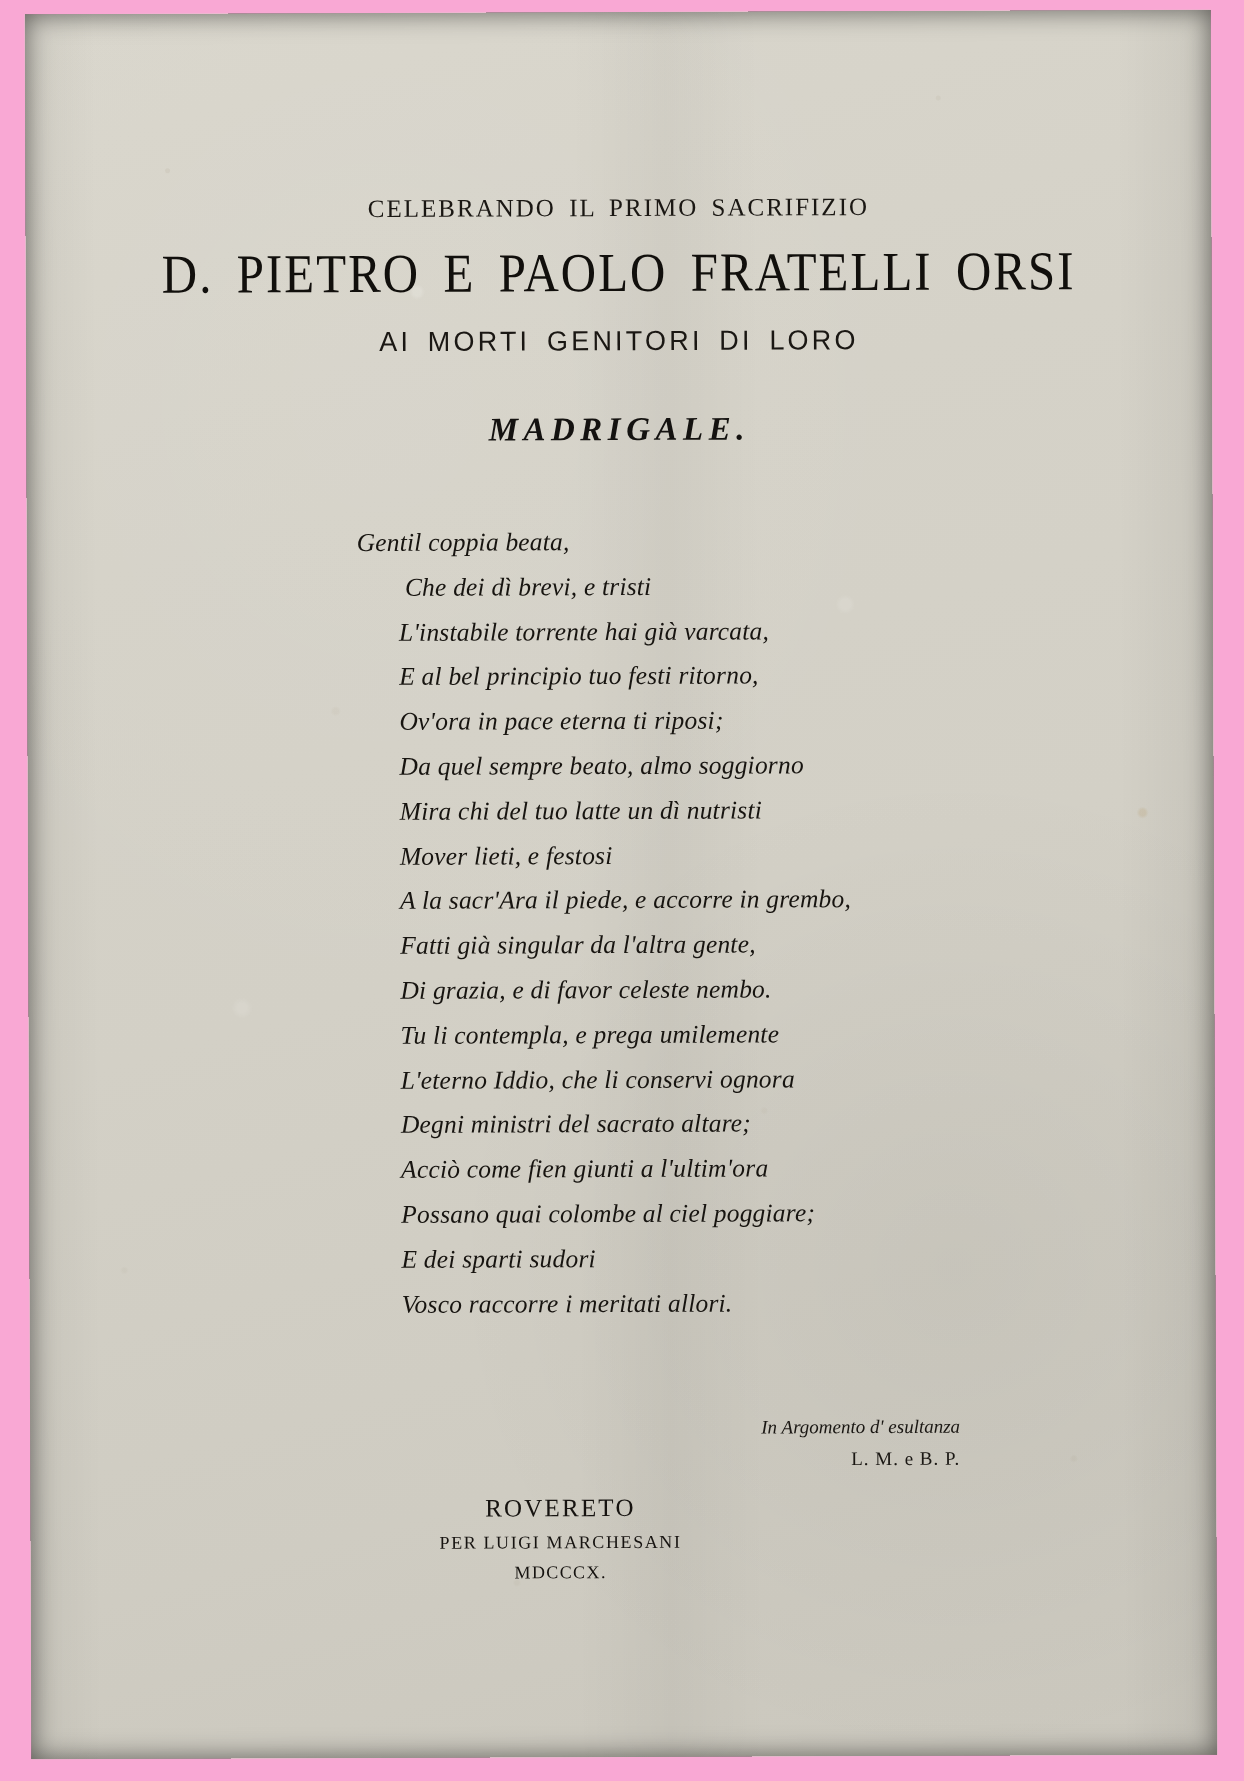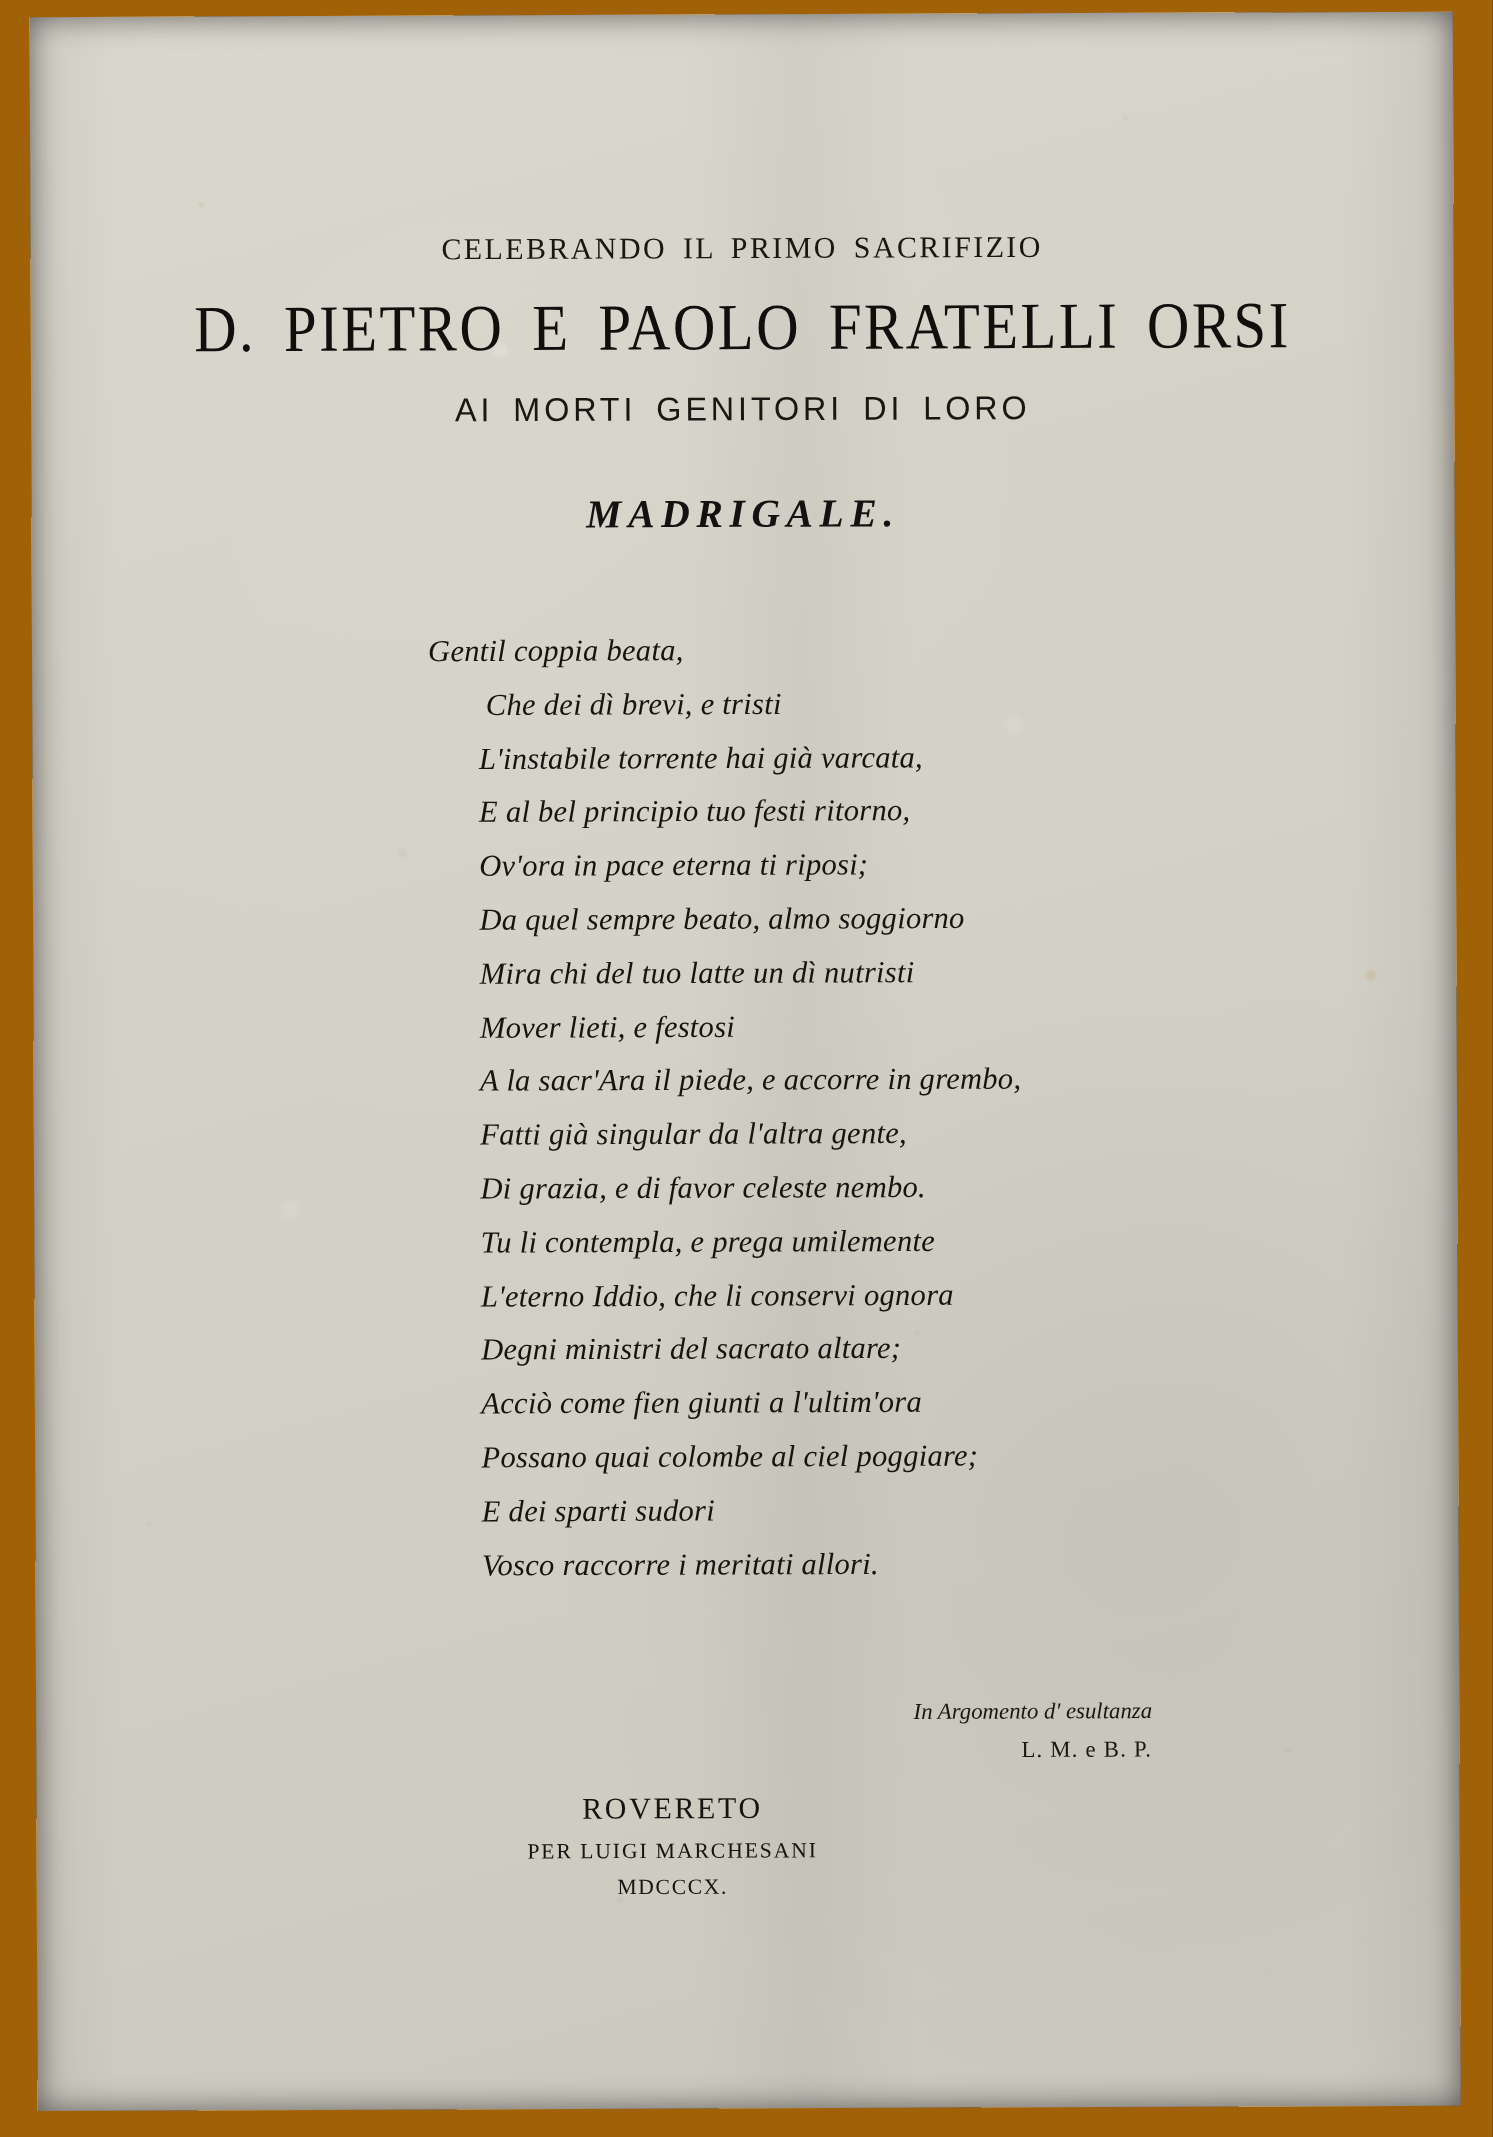--- a/index.html
+++ b/index.html
@@ -12,21 +12,21 @@
     height: 1781px;
     overflow: hidden;
     font-family: "Liberation Serif", serif;
   }
 
   #sheet-wrap {
     position: absolute;
     left: 0; top: 0;
     width: 1244px;
     height: 1781px;
-    background: #a16207;
+    background: #f9a8d4;
   }
 
   
   #sheet {
     position: absolute;
     left: 28px;
     top: 12px;
     width: 1186px;
     height: 1745px;
     background:

